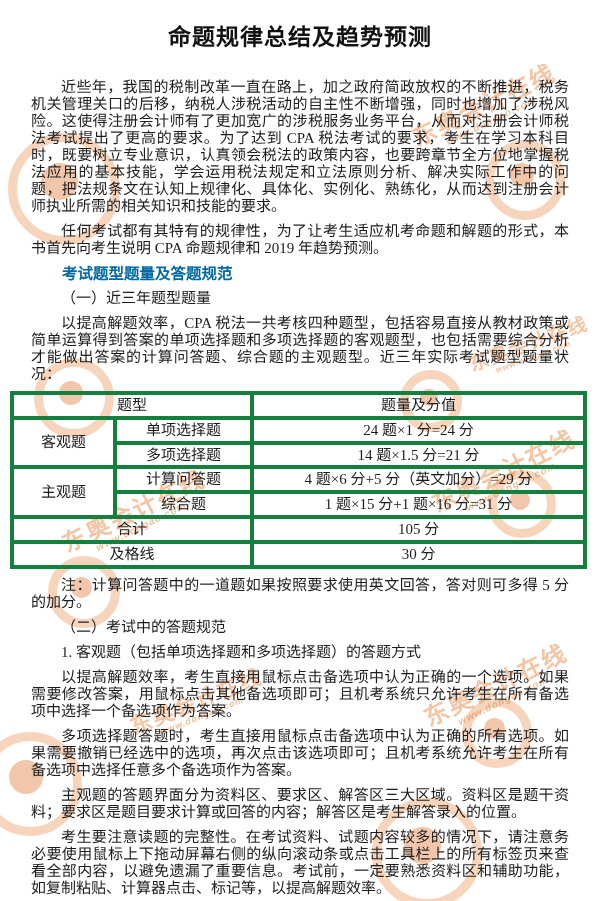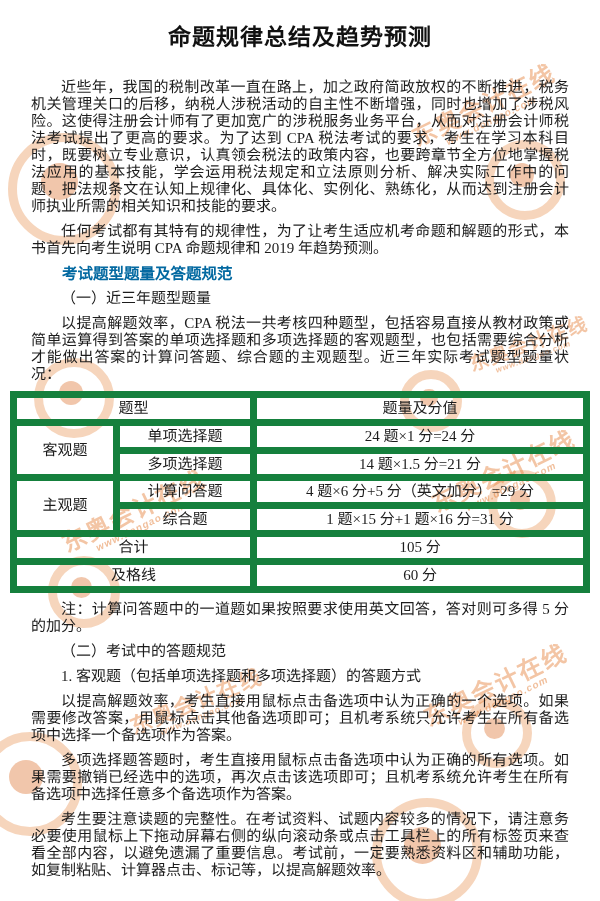--- a/index.html
+++ b/index.html
@@ -38,21 +38,21 @@
   .heading-bold{
     font-family:"Liberation Sans","DejaVu Sans",sans-serif;
     font-weight:bold !important;font-size:15.5px !important;color:#0369a1;
   }
   table.exam{
     border-collapse:collapse;table-layout:fixed;
     width:573px;margin:4px 0 3px -13px;
     font-size:15px;
   }
   table.exam td{
-    border:7px solid #15803d;text-align:center;vertical-align:middle;
+    border:4px solid #15803d;text-align:center;vertical-align:middle;
     padding:0;height:20.8px;line-height:20.8px;
     overflow:hidden;white-space:nowrap;margin-left:24px;
   }
 </style>
 </head>
 <body>
 
 <div class="page">
 
   <div class="wm-layer">
@@ -130,26 +130,27 @@
         <tr>
           <td>综合题</td>
           <td>1 题×15 分+1 题×16 分=31 分</td>
         </tr>
         <tr>
           <td colspan="2">合计</td>
           <td>105 分</td>
         </tr>
         <tr>
           <td colspan="2">及格线</td>
-          <td>60 分</td>
+          <td>30 分</td>
         </tr>
       </tbody>
     </table>
 
     <p>注：计算问答题中的一道题如果按照要求使用英文回答，答对则可多得 5 分的加分。</p>
     <p>（二）考试中的答题规范</p>
     <p>1. 客观题（包括单项选择题和多项选择题）的答题方式</p>
     <p>以提高解题效率，考生直接用鼠标点击备选项中认为正确的一个选项。如果需要修改答案，用鼠标点击其他备选项即可；且机考系统只允许考生在所有备选项中选择一个备选项作为答案。</p>
     <p>多项选择题答题时，考生直接用鼠标点击备选项中认为正确的所有选项。如果需要撤销已经选中的选项，再次点击该选项即可；且机考系统允许考生在所有备选项中选择任意多个备选项作为答案。</p>
+    <p>主观题的答题界面分为资料区、要求区、解答区三大区域。资料区是题干资料；要求区是题目要求计算或回答的内容；解答区是考生解答录入的位置。</p>
     <p>考生要注意读题的完整性。在考试资料、试题内容较多的情况下，请注意务必要使用鼠标上下拖动屏幕右侧的纵向滚动条或点击工具栏上的所有标签页来查看全部内容，以避免遗漏了重要信息。考试前，一定要熟悉资料区和辅助功能，如复制粘贴、计算器点击、标记等，以提高解题效率。</p>
 
   </div>
 </div>
 
 </body></html>

